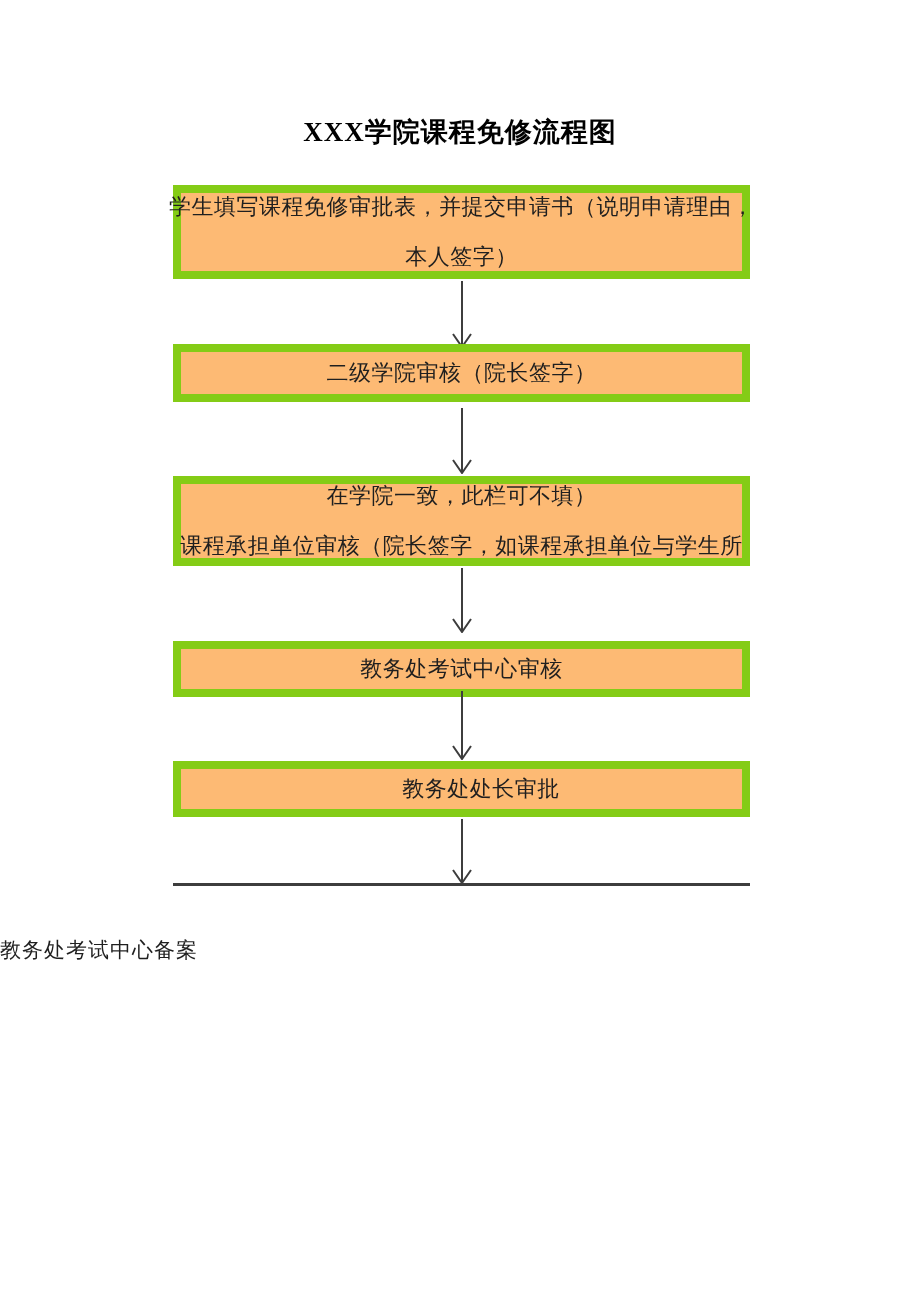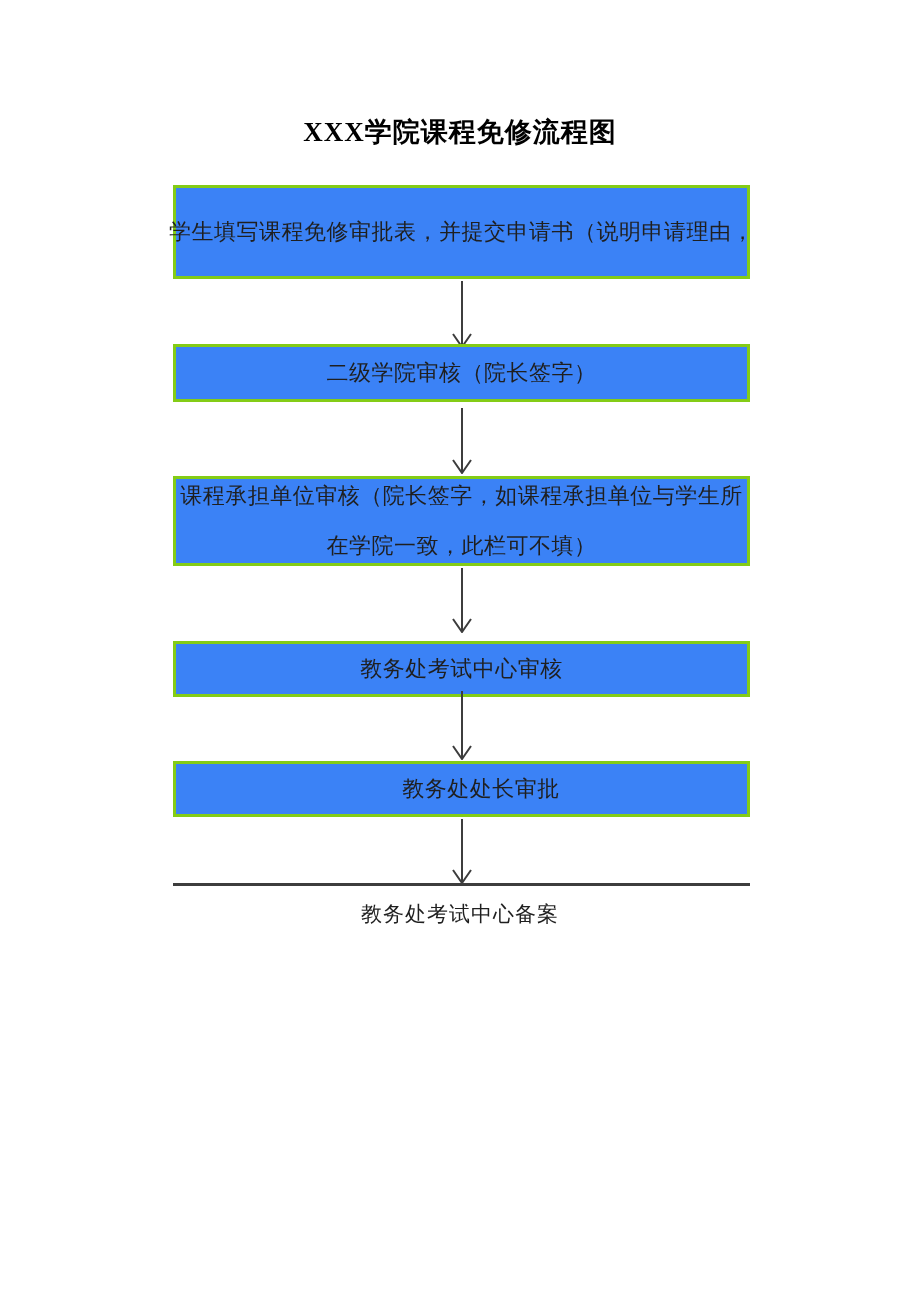--- a/index.html
+++ b/index.html
@@ -26,22 +26,22 @@
     font-weight: bold;
     color: #000000;
     letter-spacing: 1px;
     line-height: 38px;
   }
   .flow-box {
     position: absolute;
     left: 173px;
     width: 577px;
     box-sizing: border-box;
-    border: 3px solid #84cc16;
-    background: #3b82f6;
+    border: 8px solid #84cc16;
+    background: #fdba74;
     display: flex;
     flex-direction: column;
     align-items: center;
     justify-content: center;
     text-align: center;
     font-size: 22px;
     color: #1f1f1f;
   }
   .box-line {
     display: block;
@@ -67,58 +67,58 @@
   .terminal-line {
     position: absolute;
     left: 173px;
     top: 883px;
     width: 577px;
     height: 3px;
     background: #3d3d3d;
   }
   .terminal-caption {
     position: absolute;
-    top: 899px;
+    top: 935px;
     left: 0;
     width: 920px;
-    text-align: center;
     font-size: 21px;
     color: #1f1f1f;
     line-height: 30px;
     letter-spacing: 1px;
   }
 </style>
 </head>
 <body>
 
 <div id="page">
 
   <div class="doc-title">XXX学院课程免修流程图</div>
 
   <div class="flow-box" id="box-1">
     <span class="box-line">学生填写课程免修审批表，并提交申请书（说明申请理由，</span>
+    <span class="box-line">本人签字）</span>
   </div>
 
   <svg class="flow-arrow" id="arrow-1" width="28" height="67" viewBox="0 0 28 67">
     <line x1="14" y1="0" x2="14" y2="65" stroke="#3d3d3d" stroke-width="2"></line>
     <polyline points="5,53 14,66 23,53" fill="none" stroke="#3d3d3d" stroke-width="2"></polyline>
   </svg>
 
   <div class="flow-box" id="box-2">
     <span class="box-line">二级学院审核（院长签字）</span>
   </div>
 
   <svg class="flow-arrow" id="arrow-2" width="28" height="66" viewBox="0 0 28 66">
     <line x1="14" y1="0" x2="14" y2="64" stroke="#3d3d3d" stroke-width="2"></line>
     <polyline points="5,52 14,65 23,52" fill="none" stroke="#3d3d3d" stroke-width="2"></polyline>
   </svg>
 
   <div class="flow-box" id="box-3">
+    <span class="box-line">在学院一致，此栏可不填）</span>
     <span class="box-line">课程承担单位审核（院长签字，如课程承担单位与学生所</span>
-    <span class="box-line">在学院一致，此栏可不填）</span>
   </div>
 
   <svg class="flow-arrow" id="arrow-3" width="28" height="65" viewBox="0 0 28 65">
     <line x1="14" y1="0" x2="14" y2="63" stroke="#3d3d3d" stroke-width="2"></line>
     <polyline points="5,51 14,64 23,51" fill="none" stroke="#3d3d3d" stroke-width="2"></polyline>
   </svg>
 
   <div class="flow-box" id="box-4">
     <span class="box-line">教务处考试中心审核</span>
   </div>

